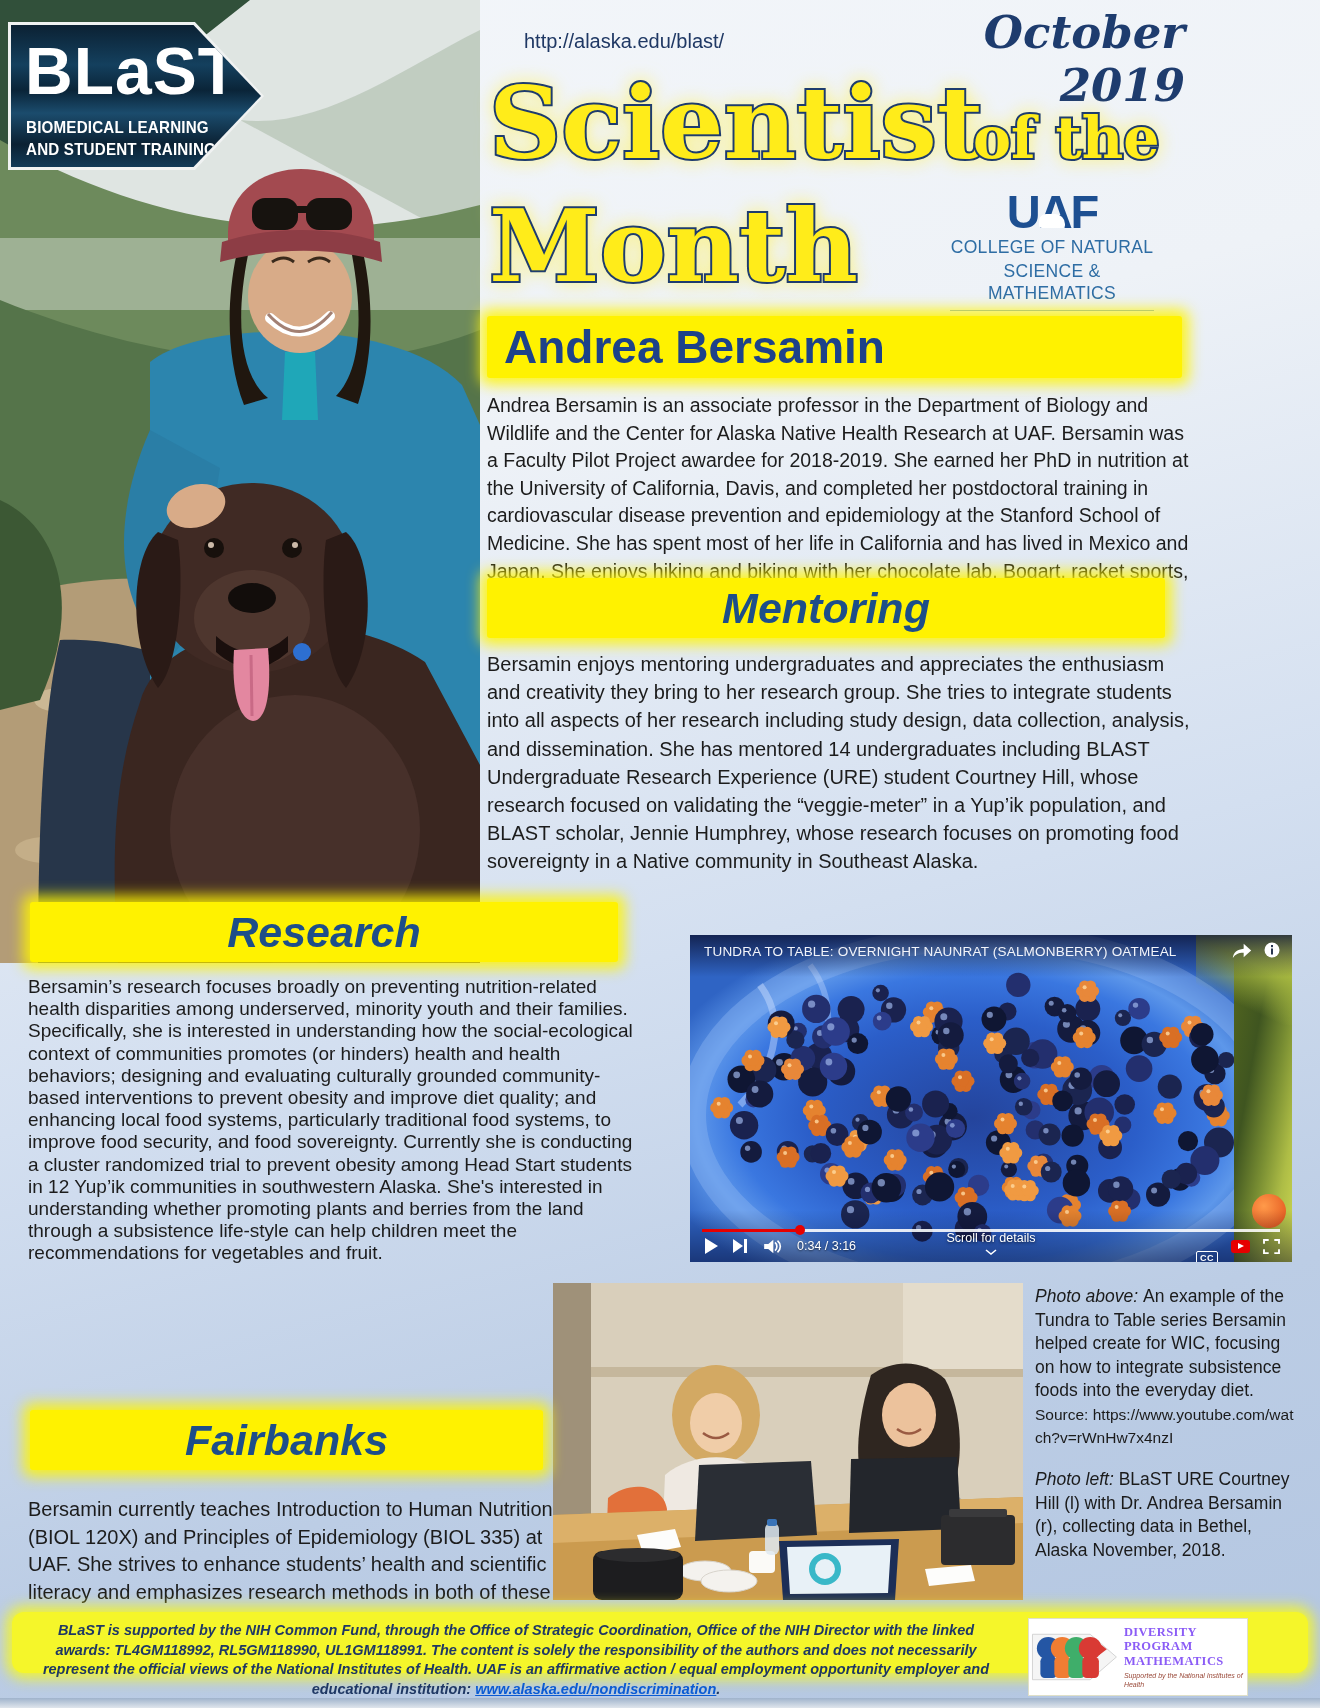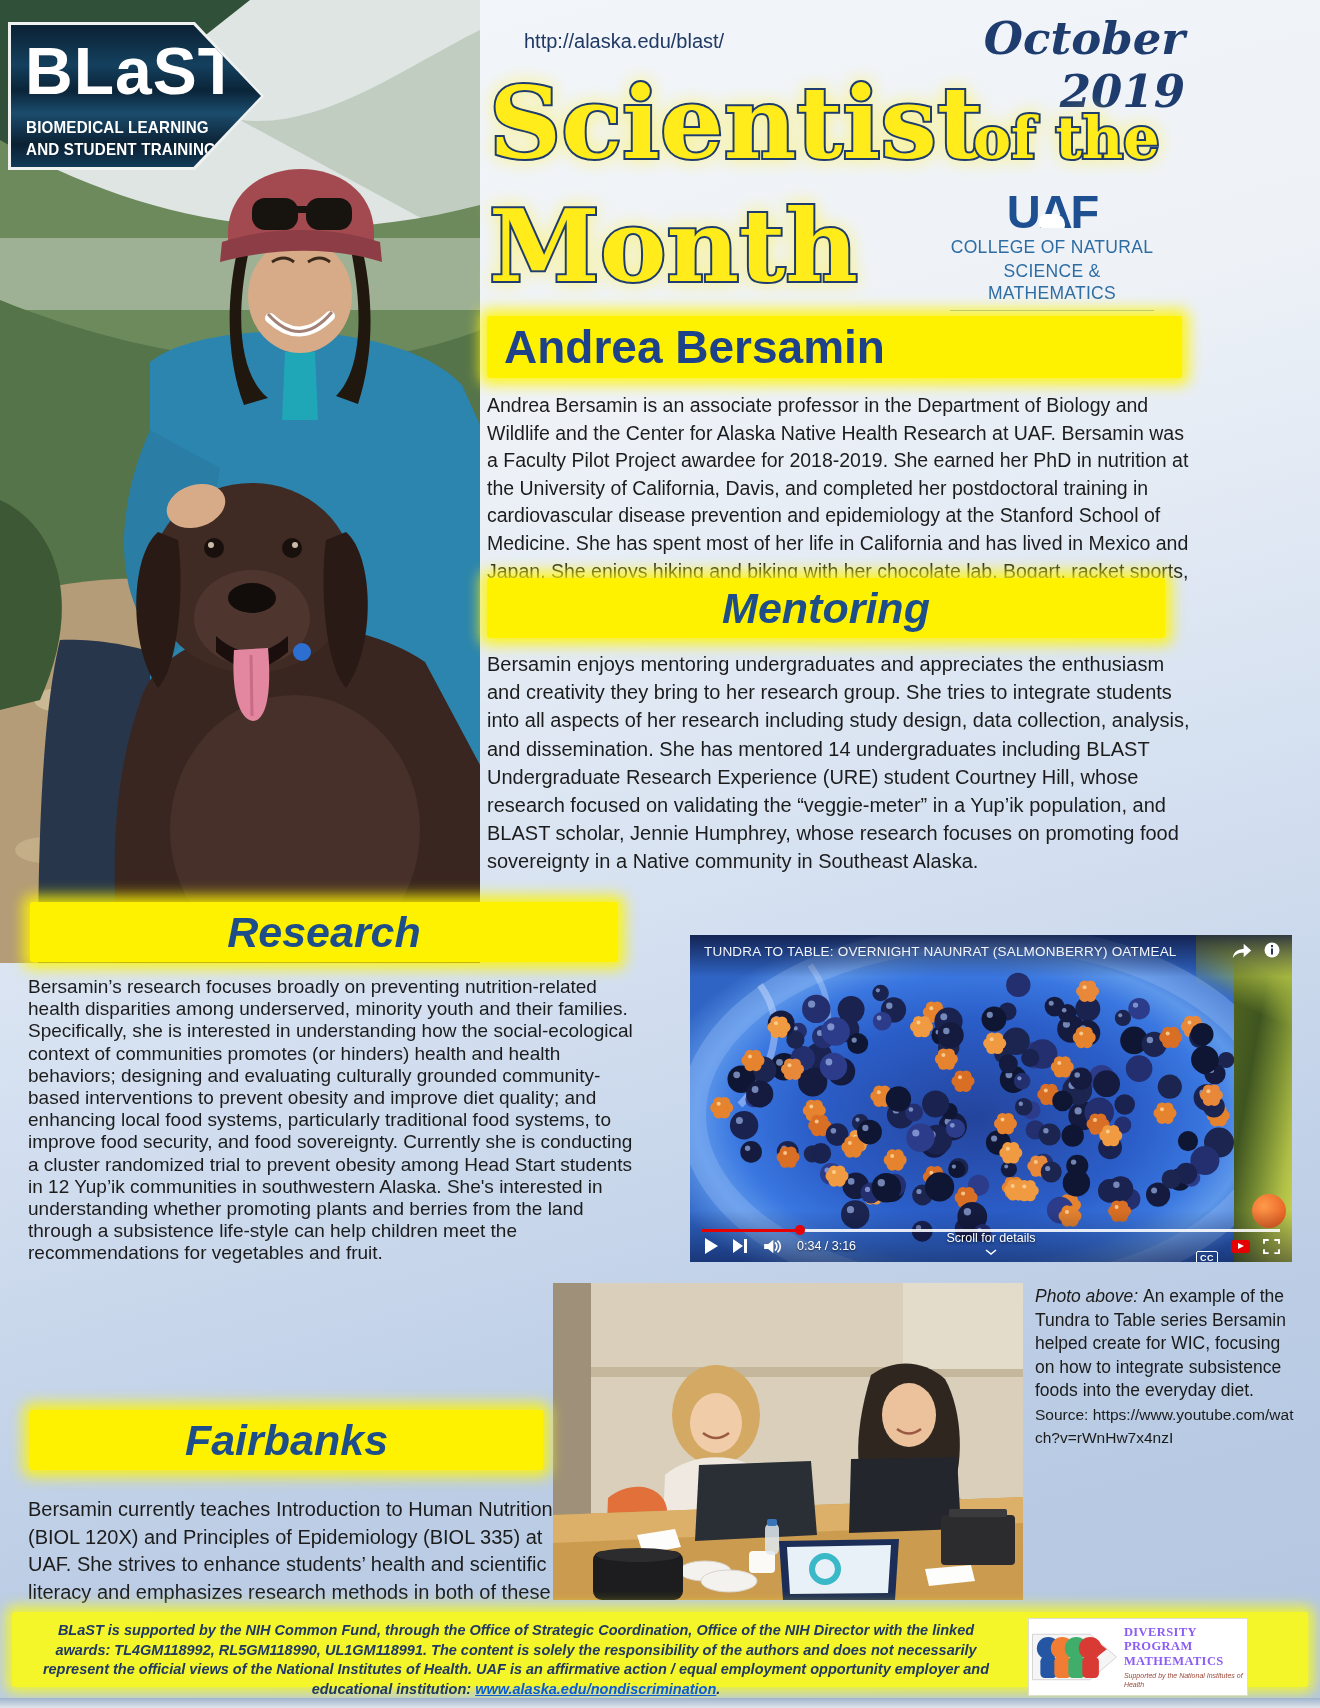--- a/index.html
+++ b/index.html
@@ -20,21 +20,21 @@
      background:linear-gradient(180deg,#0b2133 0%,#14405e 28%,#0a2438 46%,#1b4c6d 62%,#0b2133 84%,#123a57 100%);
      color:#fff;}
   .blast-acronym{position:absolute;left:14px;top:8px;font-size:66px;font-weight:bold;letter-spacing:1px;
      font-family:"Liberation Sans",sans-serif;}
   .blast-sub{position:absolute;left:15px;font-size:16.5px;font-weight:bold;letter-spacing:.2px;
      transform:scaleX(.92);transform-origin:left;white-space:nowrap;}
   .blast-sub1{top:93px;} .blast-sub2{top:115px;}
 
   
   .hdr-url{position:absolute;left:500px;top:30px;font-size:20px;color:#1f3864;margin-left:24px;}
-  .hdr-date{position:absolute;left:860px;top:12px;width:325px;text-align:right;
+  .hdr-date{position:absolute;left:860px;top:6px;width:325px;text-align:right;
      font-family:"DejaVu Serif",serif;font-style:italic;font-weight:bold;font-size:45px;color:#1e3c6e;}
   .big-title{position:absolute;left:487px;top:46px;filter:drop-shadow(0 0 9px rgba(255,242,90,.75));}
   .big-title text{font-family:"DejaVu Serif",serif;font-weight:bold;fill:#ffec1a;stroke:#1e3c6e;
      stroke-width:4px;paint-order:stroke;}
 
   
   .uaf{position:absolute;left:938px;top:188px;width:228px;text-align:center;color:#2e6da4;}
   .uaf-acronym{font-size:47px;font-weight:bold;color:#1d4f91;letter-spacing:-2px;line-height:1;
      font-family:"Liberation Sans",sans-serif;position:relative;display:inline-block;text-align:right;}
   .uaf-bear{position:absolute;left:50%;top:56%;width:26px;height:14px;transform:translateX(-50%);
@@ -93,22 +93,22 @@
 
   
   .photo2{position:absolute;left:553px;top:1283px;width:470px;height:317px;overflow:hidden;}
   .cap{position:absolute;left:1035px;width:264px;margin:0;color:#1b1b1b;font-size:17.5px;line-height:23.5px;}
   .cap1{top:1285px;} .cap2{top:1468px;}
   .cap .it{font-style:italic;}
   .cap .src{font-size:15.5px;}
   .cap .srcurl{font-size:15.5px;word-break:break-all;}
 
   
-  .footer{position:absolute;left:12px;top:1612px;width:1296px;height:75px;background:#f5f62a;
-     border-radius:3px;box-shadow:0 0 13px 6px rgba(244,246,40,.9);}
+  .footer{position:absolute;left:12px;top:1612px;width:1296px;height:61px;background:#f5f62a;
+     border-radius:12px;box-shadow:0 0 13px 6px rgba(244,246,40,.9);}
   .foot-text{position:absolute;left:30px;top:9px;width:948px;margin:0;text-align:center;
      font-size:14.5px;line-height:19.5px;font-style:italic;font-weight:bold;color:#1f3864;}
   .foot-link{color:#0b5bd3;text-decoration:underline;cursor:pointer;}
   .dpc{position:absolute;left:1028px;top:1618px;width:218px;height:76px;background:#fff;
      border:1px solid #e0e0c8;display:flex;align-items:center;}
   .dpc-text{margin-left:4px;}
   .dpc-title{font-family:"Liberation Serif",serif;font-weight:bold;color:#8b5cf6;font-size:12.5px;
      line-height:1.15;letter-spacing:.4px;}
   .dpc-sub{font-size:7px;color:#9a4a3a;font-style:italic;margin-top:3px;line-height:1.3;}
   .bottom-strip{position:absolute;left:0;top:1698px;width:1320px;height:10px;
@@ -822,20 +822,21 @@
       <path d="M372 286 l46 -4 4 16 -46 5 z" fill="#fdfdfb"></path>
 
       <rect x="40" y="268" width="90" height="49" rx="9" fill="#1d1d1f"></rect>
       <ellipse cx="85" cy="272" rx="42" ry="7" fill="#2c2c2e"></ellipse>
       <rect x="388" y="232" width="74" height="50" rx="4" fill="#2c2c2e"></rect>
       <rect x="396" y="226" width="58" height="8" rx="2" fill="#3a3a3c"></rect>
     </svg>
   </div>
 
   <p class="cap cap1"><span class="it">Photo above: </span><span>An example of the Tundra to Table series Bersamin helped create for WIC, focusing on how to integrate subsistence foods into the everyday diet. </span><span class="src">Source: </span><span class="srcurl">https://www.youtube.com/watch?v=rWnHw7x4nzI</span></p>
+  <p class="cap cap2"><span class="it">Photo left: </span><span>BLaST URE Courtney Hill (l) with Dr. Andrea Bersamin (r), collecting data in Bethel, Alaska November, 2018.</span></p>
 
   <div class="bar sec-bar teaching-bar">Fairbanks</div>
   <p class="body-text teaching-body">Bersamin currently teaches Introduction to Human Nutrition (BIOL 120X) and Principles of Epidemiology (BIOL 335) at UAF. She strives to enhance students’ health and scientific literacy and emphasizes research methods in both of these courses.</p>
 
   <div class="footer">
     <p class="foot-text"><span>BLaST is supported by the NIH Common Fund, through the Office of Strategic Coordination, Office of the NIH Director with the linked awards: TL4GM118992, RL5GM118990, UL1GM118991. The content is solely the responsibility of the authors and does not necessarily represent the official views of the National Institutes of Health. UAF is an affirmative action / equal employment opportunity employer and educational institution: </span><a class="foot-link">www.alaska.edu/nondiscrimination</a><span>.</span></p>
   </div>
 
   <div class="dpc">
     <svg width="104" height="64" viewBox="0 0 104 64">

